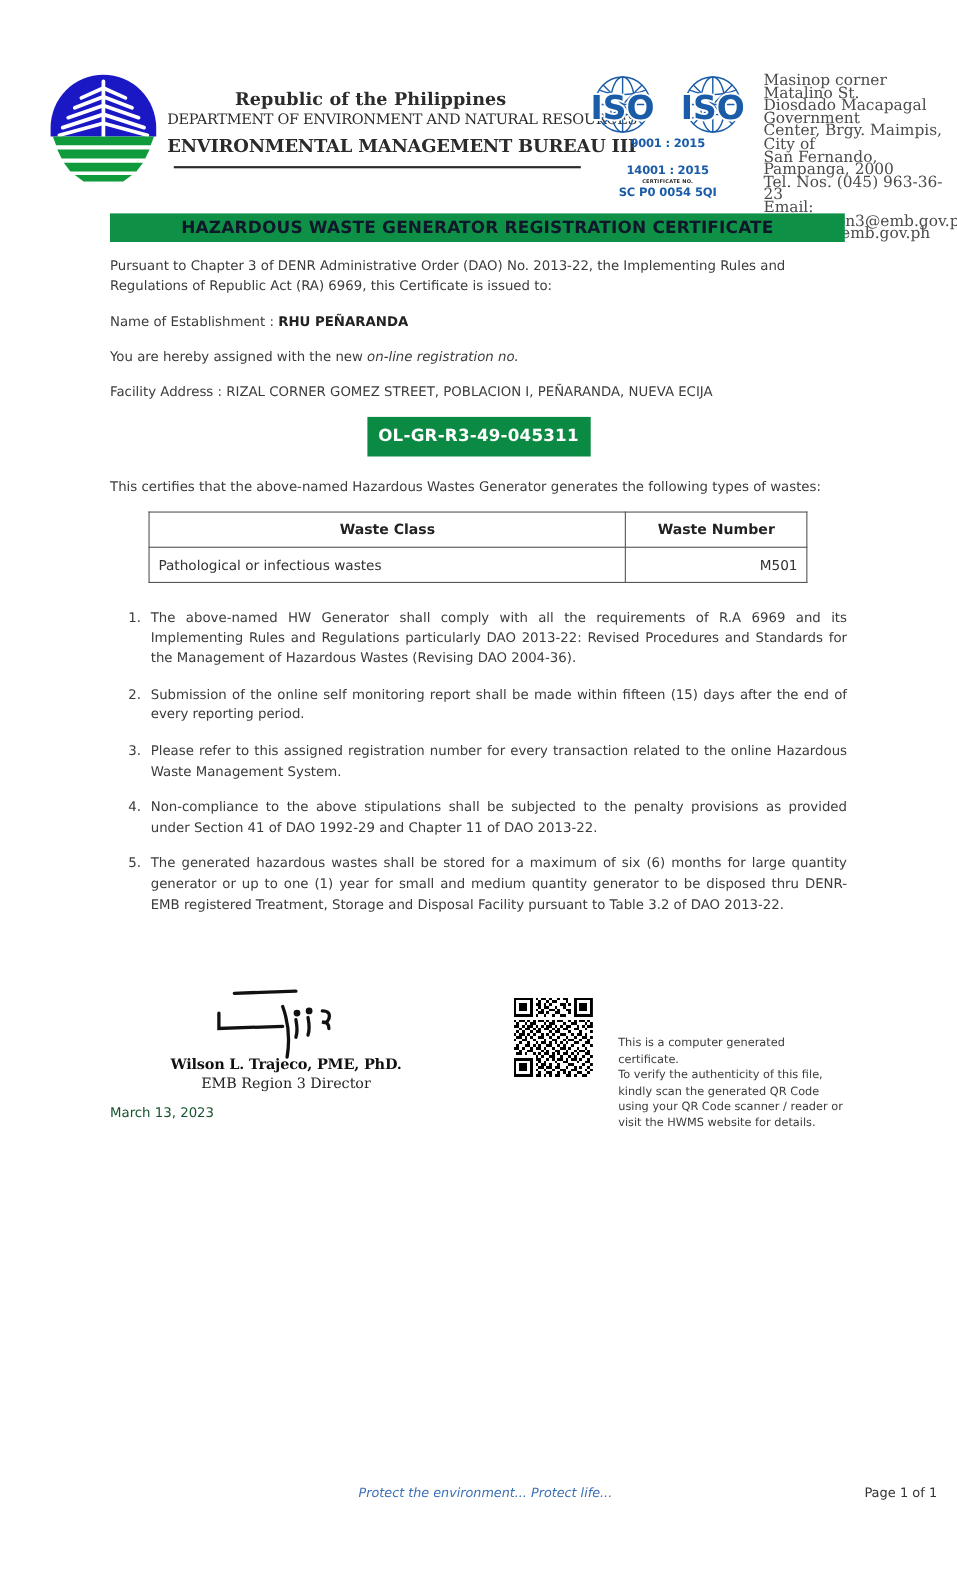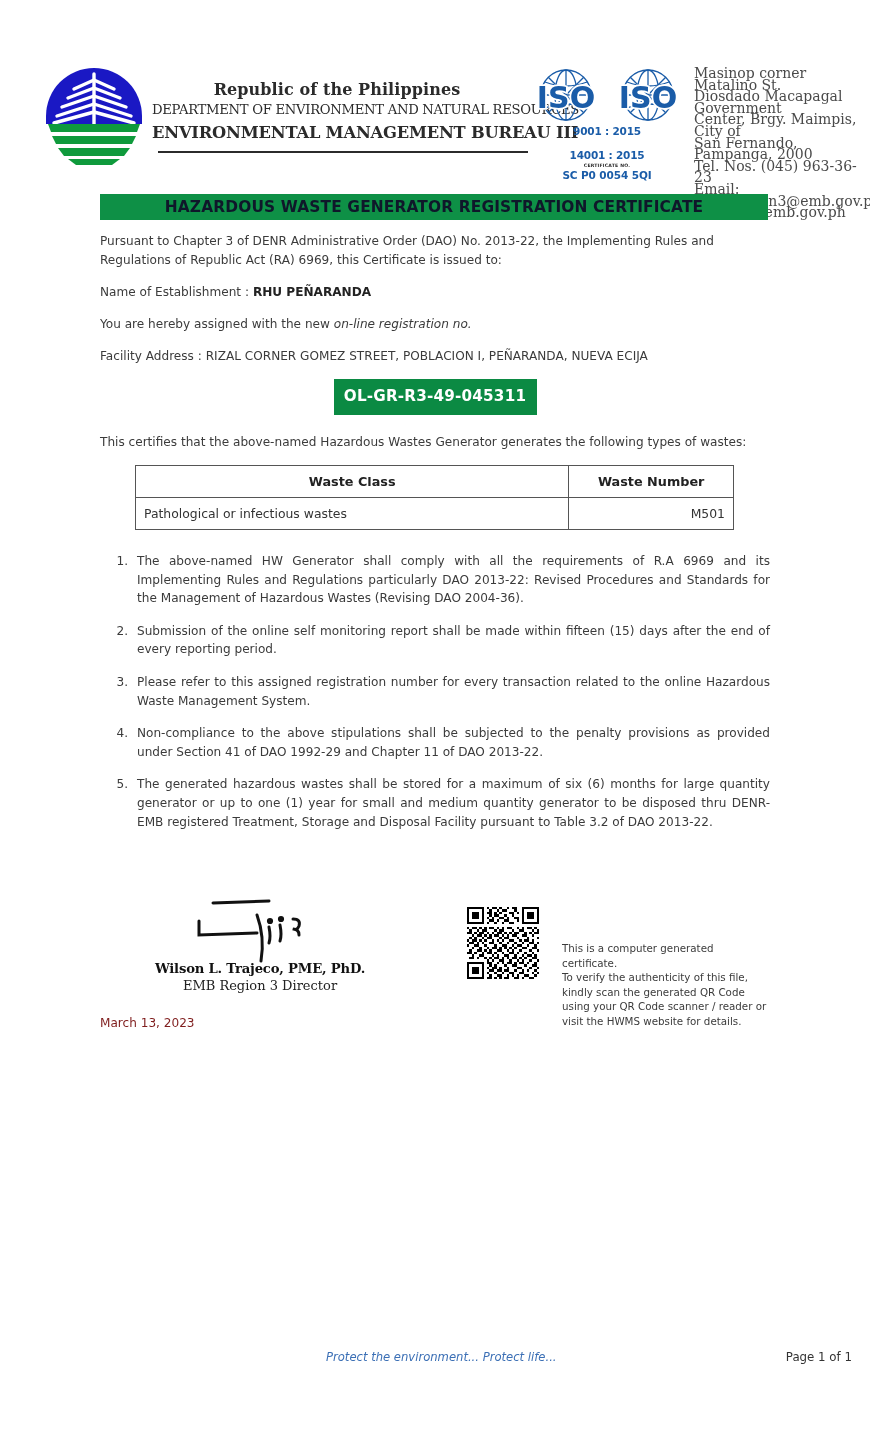--- a/index.html
+++ b/index.html
@@ -211,23 +211,23 @@
     margin-top: -4px;
   }
   .sig-title {
     font-family: "DejaVu Serif", serif;
     font-size: 13px;
     color: #222;
     margin-top: 2px;
   }
   .sig-date {
     font-size: 12.1px;
-    color: #7f1d1d;
+    color: #14532d;
     text-align: left;
-    margin-top: 19px;
+    margin-top: 7px;
   }
 
   .qr-wrap {
     position: absolute;
     left: 367px; top: 14px;
     width: 72px; height: 72px;
   }
   .qr-note {
     position: absolute;
     left: 462px; top: 18px;

